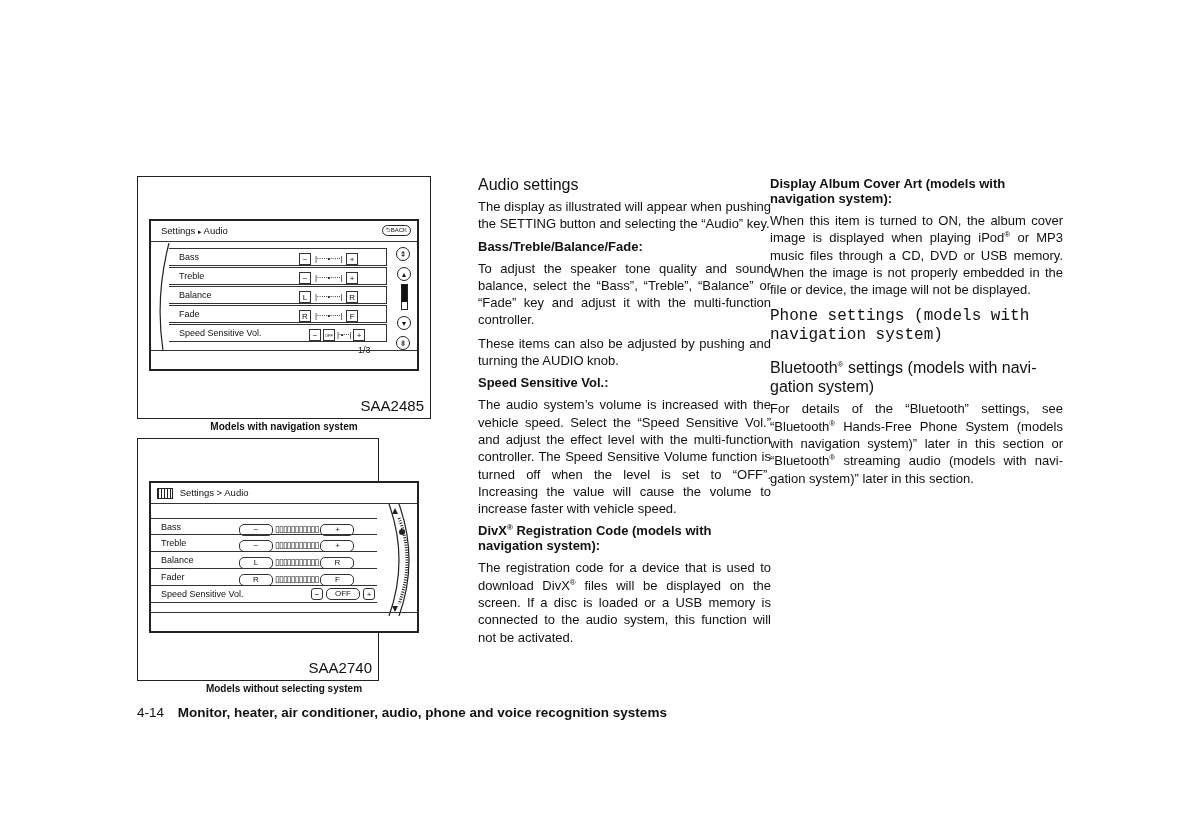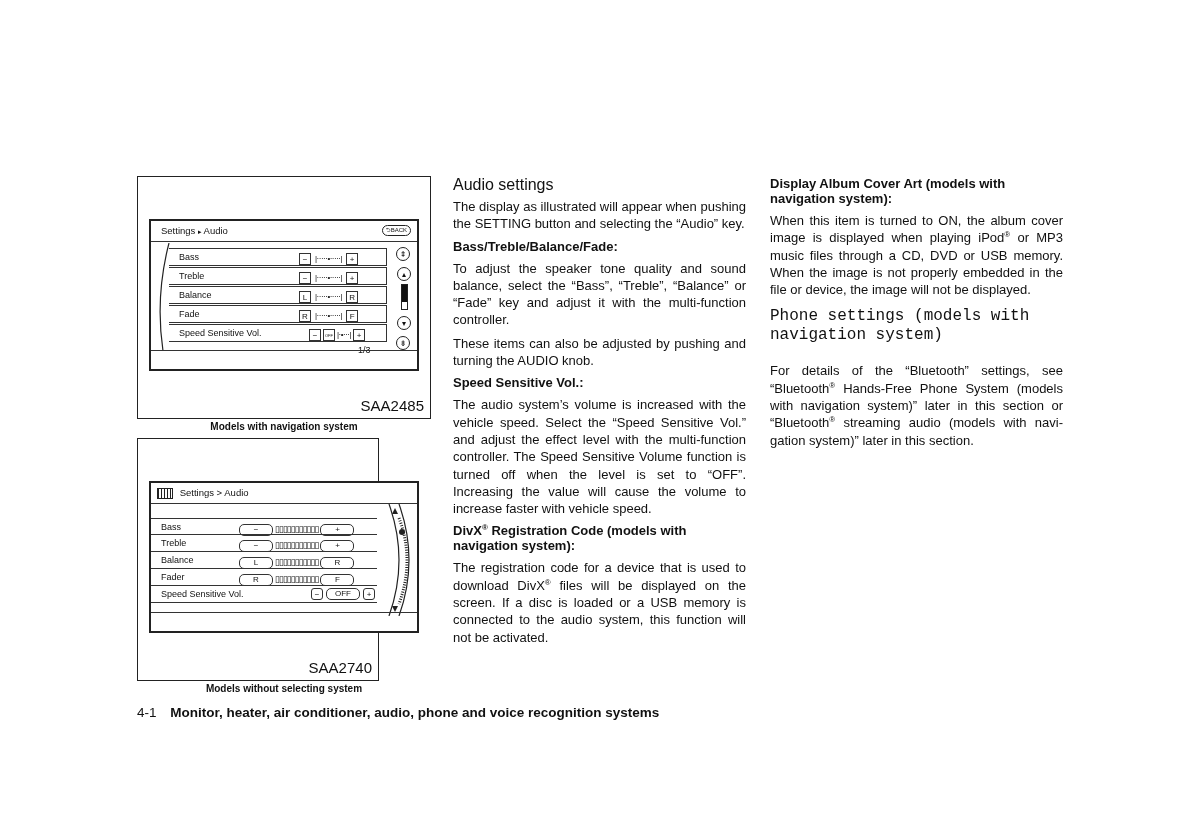--- a/index.html
+++ b/index.html
@@ -147,21 +147,21 @@
       <polygon points="10,4 13,10 7,10" fill="#222"></polygon>
       <polygon points="10,108 13,102 7,102" fill="#222"></polygon>
       <circle cx="17" cy="28" r="3" fill="#222"></circle>
     </svg>
     <div class="scr-foot"></div>
   </div>
   <span class="fig-code">SAA2740</span>
 </div>
 <div class="caption" style="left:137px;top:683px;width:294px;">Models without selecting system</div>
 
-<div class="col" style="left:453px;top:176px;">
+<div class="col" style="left:478px;top:176px;">
   <h2 class="h2">Audio settings</h2>
   <div style="height:4px"></div>
   <p>The display as illustrated will appear when pushing the SETTING button and selecting the “Audio” key.</p>
   <div class="sp"></div>
   <h3 class="h3">Bass/Treble/Balance/Fade:</h3>
   <div class="sp"></div>
   <p>To adjust the speaker tone quality and sound balance, select the “Bass”, “Treble”, “Balance” or “Fade” key and adjust it with the multi-function controller.</p>
   <div class="sp"></div>
   <p>These items can also be adjusted by pushing and turning the AUDIO knob.</p>
   <div class="sp"></div>
@@ -175,20 +175,21 @@
 </div>
 
 <div class="col" style="left:770px;top:176px;">
   <h3 class="h3">Display Album Cover Art (models with navigation system):</h3>
   <div class="sp"></div>
   <p><span>When this item is turned to ON, the album cover image is displayed when playing iPod</span><sup>®</sup><span> or MP3 music files through a CD, DVD or USB memory. When the image is not properly embedded in the file or device, the image will not be displayed.</span></p>
   <div class="sp2"></div>
   <h2 class="h2" style="line-height:19px;font-family:Liberation Mono, monospace;">Phone settings (models with navigation system)</h2>
   <div style="height:4px"></div>
   <div class="sp2"></div>
+  <h2 class="h2" style="line-height:19px;"><span>Bluetooth</span><sup>®</sup><span> settings (models with navi-gation system)</span></h2>
   <div style="height:4px"></div>
   <p><span>For details of the “Bluetooth” settings, see “Bluetooth</span><sup>®</sup><span> Hands-Free Phone System (models with navigation system)” later in this section or “Bluetooth</span><sup>®</sup><span> streaming audio (models with navi-gation system)” later in this section.</span></p>
 </div>
 
 <div class="abs" style="left:137px;top:705px;font-size:13.5px;">
-  <span style="margin-right:10px;">4-1</span>
+  <span style="margin-right:10px;">4-14</span>
   <span style="font-weight:bold;">Monitor, heater, air conditioner, audio, phone and voice recognition systems</span>
 </div>
 
 </body></html>

